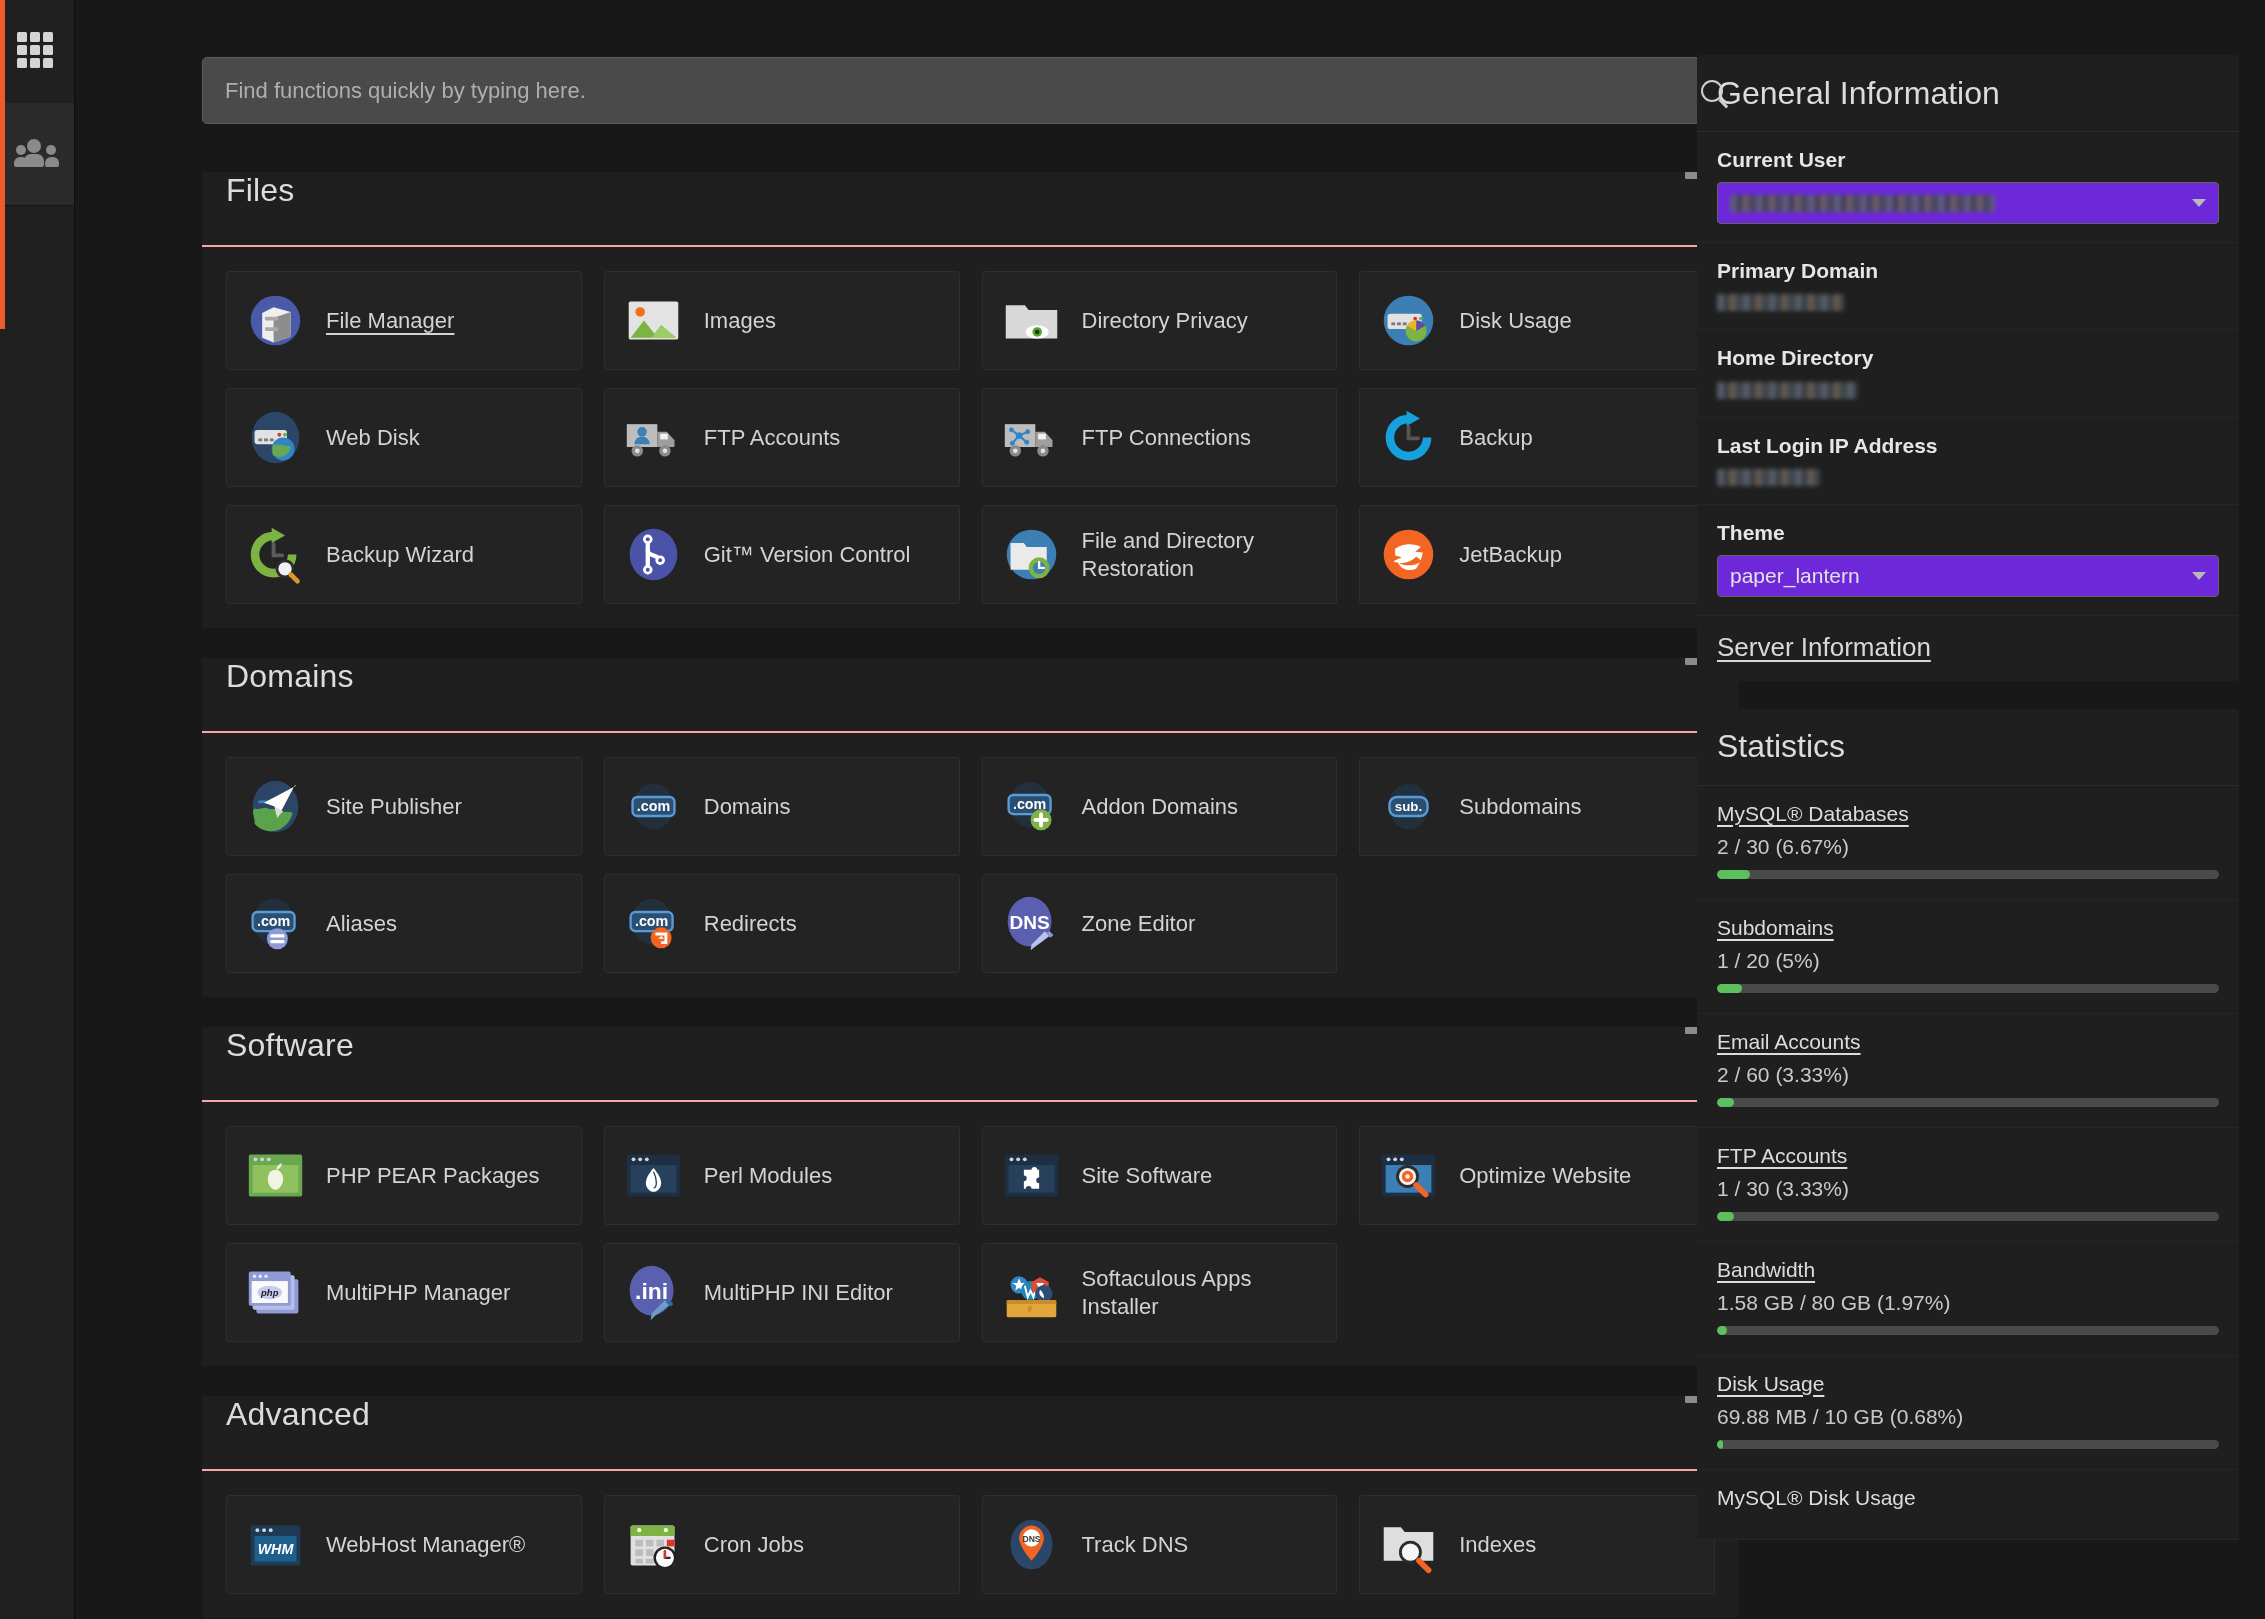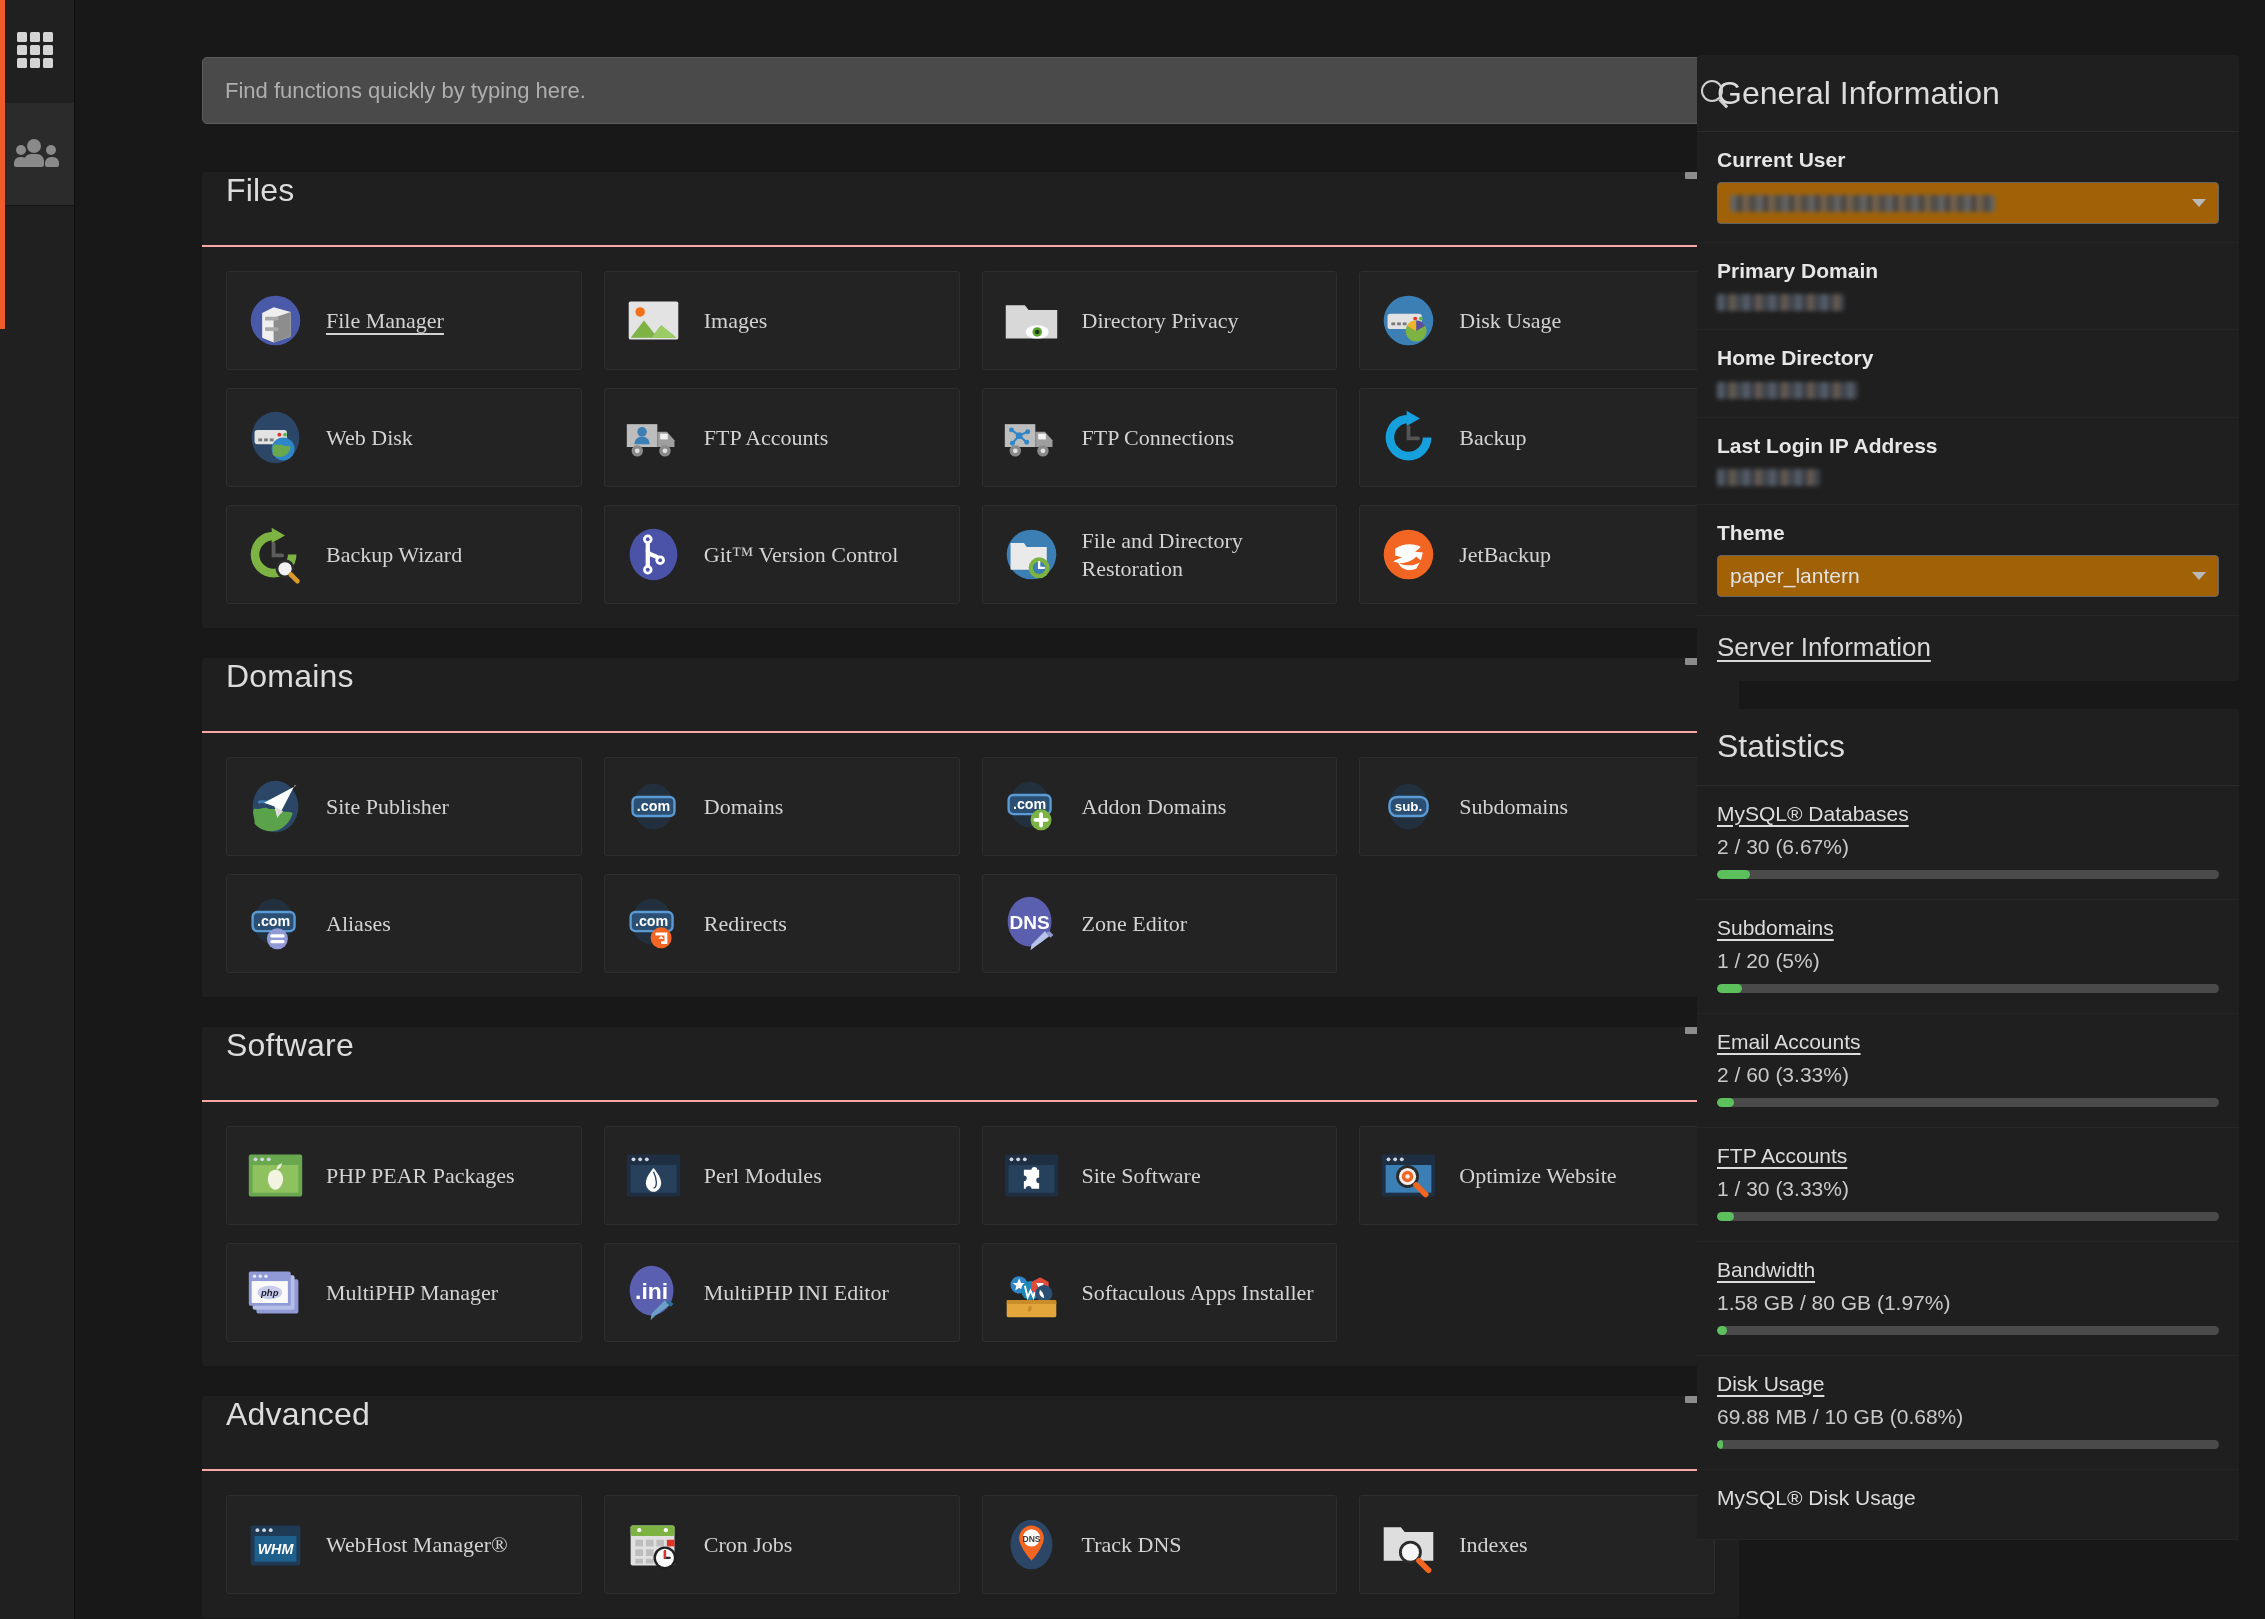--- a/index.html
+++ b/index.html
@@ -75,36 +75,36 @@
   .section-title { font-size: 32px; font-weight: 400; color: #dcdcdc; letter-spacing:0.2px; }
   .collapse-btn { width: 22px; height: 7px; background: #8c8c8c; border-radius:1px; cursor:pointer; }
 
   .tile-grid { display: grid; grid-template-columns: repeat(4, 1fr);
     gap: 18px 22px; padding: 24px; }
   .tile {
     height: 99px; background: #232323; border: 1px solid #2e2e2e;
     border-radius: 3px; display: flex; align-items: center;
     padding: 0 18px; gap: 20px; cursor: pointer;
   }
-  .tile-label { font-size: 22px; color: #d3d3d3; line-height: 1.25; font-family: Liberation Serif, serif; }
+  .tile-label { font-size: 22px; color: #d3d3d3; line-height: 1.25; }
   .tile-label.hovered { text-decoration: underline; text-underline-offset: 5px; }
   .ico { width: 61px; height: 61px; flex: none; position: relative; }
 
   
   .panel { background: #1f1f1f; margin-bottom: 28px; border-radius: 3px; }
   .panel-head { height: 77px; display:flex; align-items:center; padding: 0 20px;
     border-bottom: 1px solid #2b2b2b; }
   .panel-title { font-size: 32px; color: #dcdcdc; }
   .gi-row { padding: 16px 20px 18px 20px; border-bottom: 1px solid #262626; }
   .gi-label { font-size: 21px; font-weight: bold; color: #e6e6e6; margin-bottom: 10px; }
   .redacted { display:inline-block; height: 17px; border-radius:2px;
     background: repeating-linear-gradient(90deg,#5c6470 0 7px,#3c4049 7px 12px,#6b6157 12px 19px,#444a52 19px 26px);
     filter: blur(2.2px); opacity:.88; vertical-align: middle; }
   .select-box {
-    height: 42px; background: #a16207; border: 1px solid #646464; border-radius: 4px;
+    height: 42px; background: #6d28d9; border: 1px solid #646464; border-radius: 4px;
     display: flex; align-items: center; justify-content: space-between;
     padding: 0 12px; cursor: pointer;
   }
   .select-val { font-size: 21px; color: #e2e2e2; }
   .caret { width:0;height:0;border-left:7px solid transparent;border-right:7px solid transparent;
     border-top: 8px solid #b9b9b9; }
   .link { font-size: 26px; color: #d8d8d8; text-decoration: underline;
     text-underline-offset: 4px; cursor: pointer; }
 
   .stat-row { padding: 16px 20px 20px 20px; border-bottom: 1px solid #262626; }

